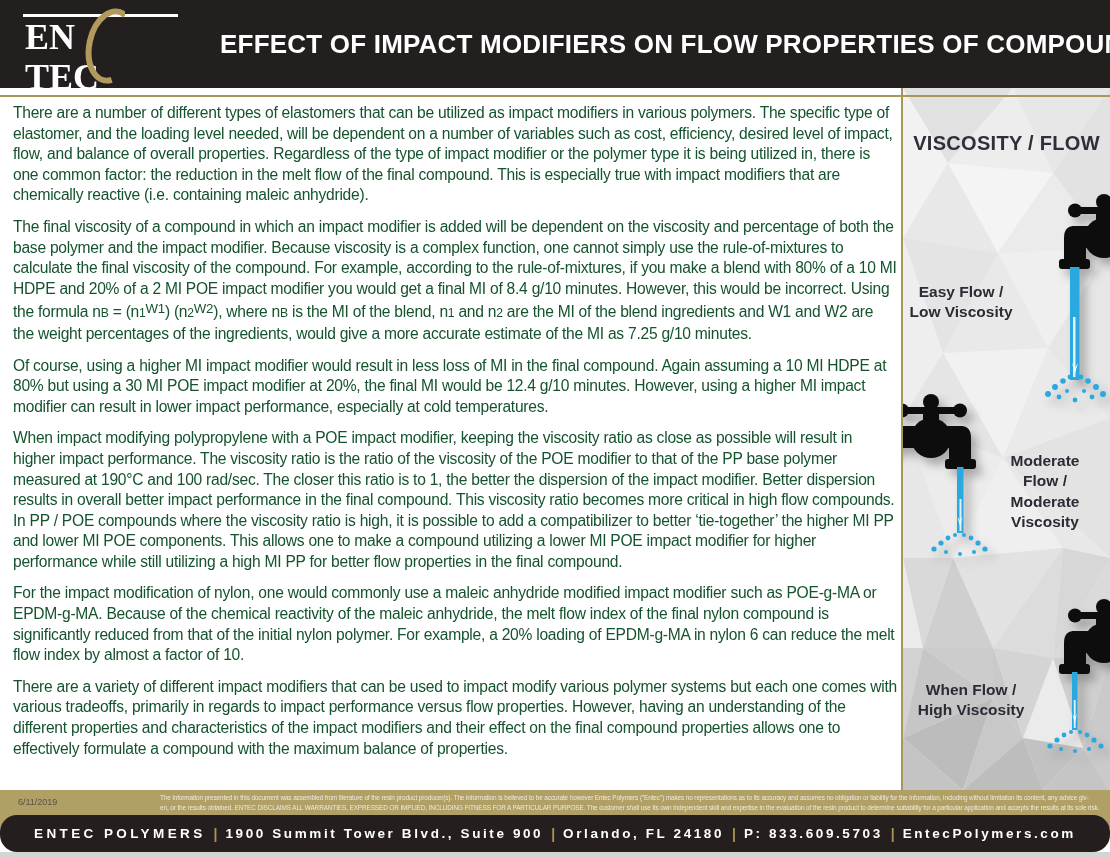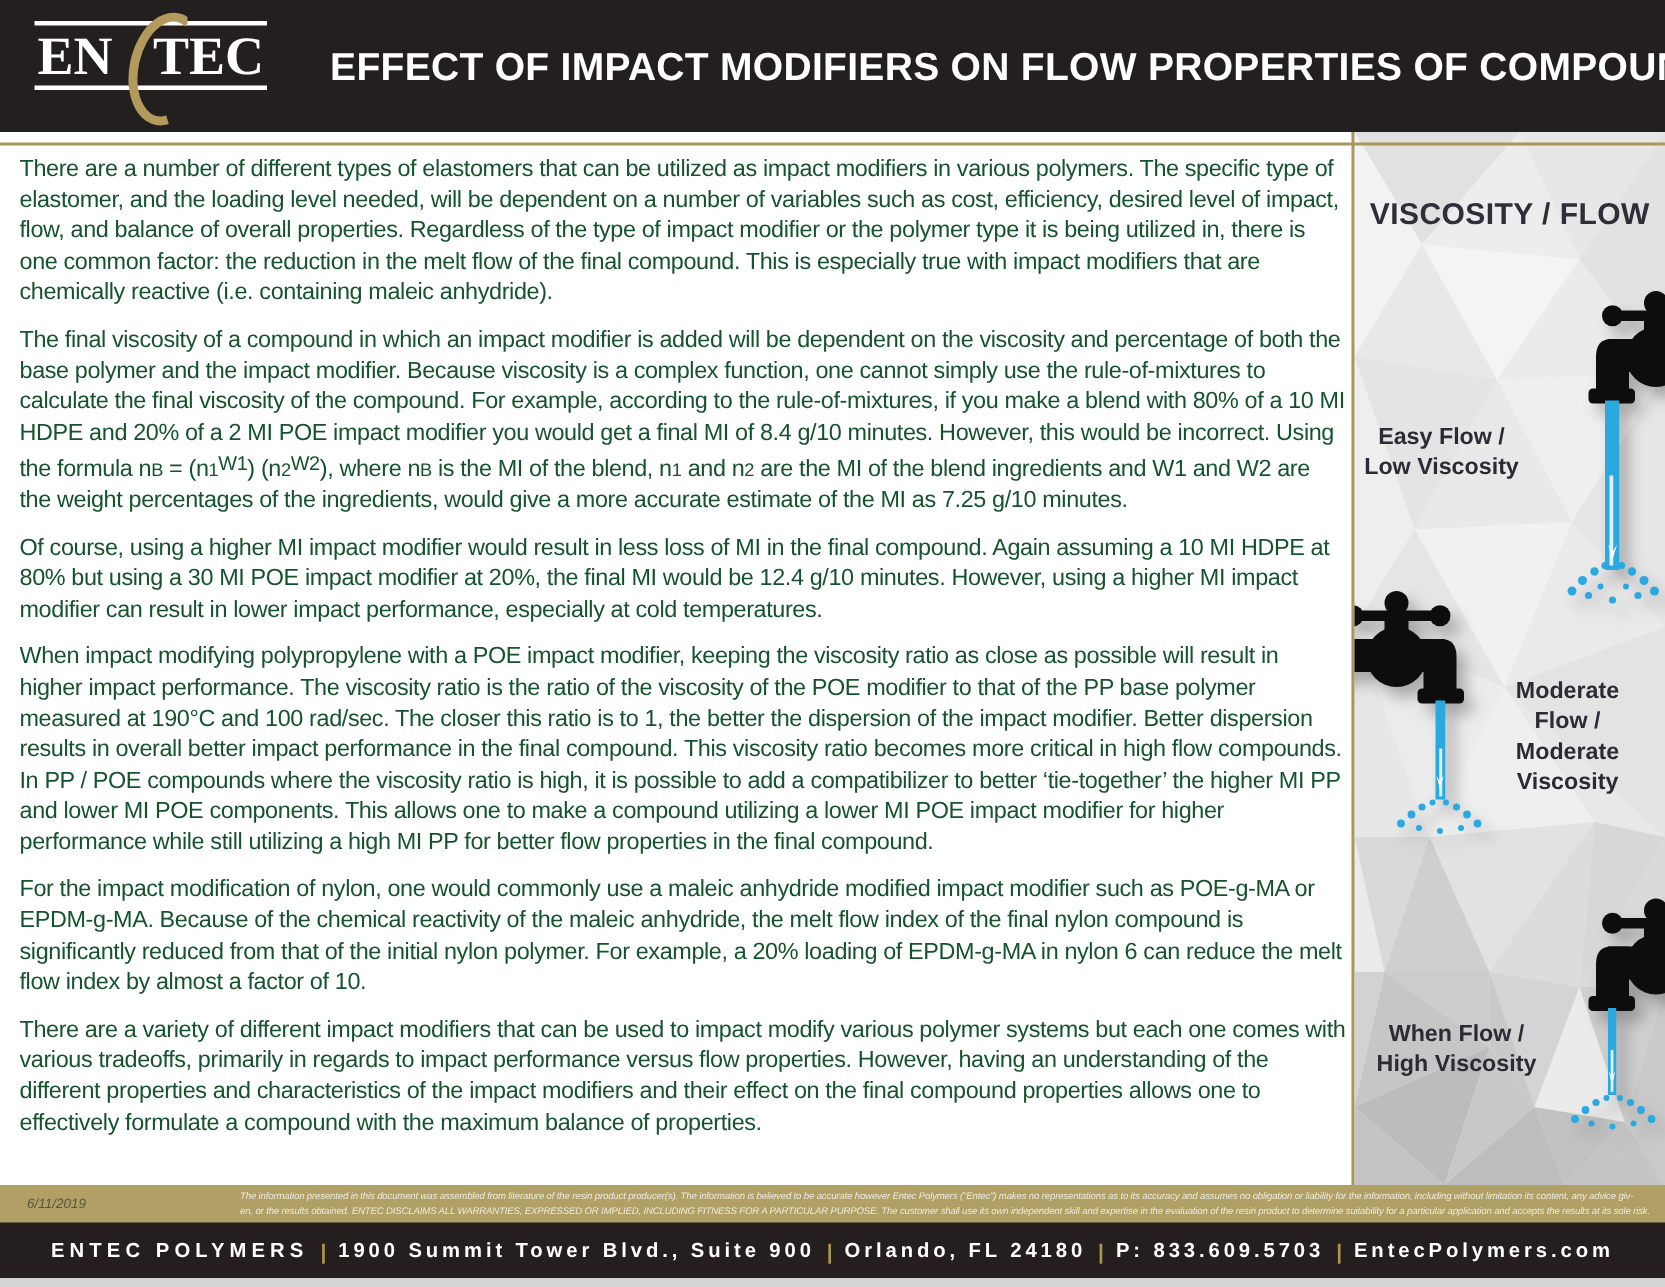--- a/index.html
+++ b/index.html
@@ -8,21 +8,21 @@
     background:#ffffff;
     font-family:"Liberation Sans","DejaVu Sans",sans-serif;
   }
   
   .header{position:absolute;top:0;left:0;width:1110px;height:88px;background:#241f1f;z-index:4;}
   .logo{position:absolute;left:23px;top:14px;width:155px;}
   .logo-rule{height:3px;background:#ffffff;}
   .logo-word{
     font-family:"Liberation Serif","DejaVu Serif",serif;font-weight:bold;
     font-size:36px;line-height:40px;color:#ffffff;
-    display:flex;justify-content:space-between;padding:0 2px;position:relative;z-index:2;
+    display:flex;justify-content:space-between;padding:0 2px;position:relative;z-index:2;flex-direction:column;
   }
   .logo-arc{position:absolute;left:46px;top:-13px;width:56px;height:86px;z-index:3;}
   .header-title{
     position:absolute;left:280px;right:10px;top:0;height:88px;
     display:flex;align-items:center;justify-content:center;
     color:#ffffff;font-weight:bold;font-size:26px;letter-spacing:0.2px;white-space:nowrap;
   }
   
   .gold-rule{position:absolute;top:95px;left:0;width:1110px;height:2px;background:#a9965a;z-index:6;}
   
@@ -48,32 +48,32 @@
   .unit2{left:-15px;top:303px;width:105px;height:172px;}
   .unit3{right:-13px;top:508px;width:105px;height:165px;}
   .flow-label{
     position:absolute;font-weight:bold;font-size:15.5px;color:#2c2b35;
     text-align:center;line-height:1.32;z-index:3;
   }
   .label1{left:2px;top:194px;width:112px;}
   .label2{left:98px;top:363px;width:88px;}
   .label3{left:12px;top:592px;width:112px;}
   
-  .disclaimer{position:absolute;top:790px;left:0;width:1110px;height:38px;background:#b1a066;z-index:5;font-style:italic;}
+  .disclaimer{position:absolute;top:790px;left:0;width:1110px;height:38px;background:#b1a066;z-index:5;}
   .disclaimer-date{position:absolute;left:18px;top:7px;font-size:9px;color:#5a5342;}
   .disclaimer-text{
     position:absolute;left:160px;top:3px;width:945px;
     font-size:6.4px;line-height:9.6px;letter-spacing:-0.1px;color:rgba(255,255,255,0.78);
   }
   .disclaimer-text span{display:block;white-space:nowrap;overflow:hidden;}
   
   .footer{
     position:absolute;top:815px;left:0;width:1110px;height:37px;background:#241f1e;z-index:5;
     display:flex;align-items:center;justify-content:space-between;
-    padding:0 34px;box-sizing:border-box;
+    padding:0 34px;box-sizing:border-box;border-radius:17px;
   }
   .footer-item{color:#ffffff;font-weight:bold;font-size:13.5px;letter-spacing:2.6px;white-space:nowrap;}
   .footer-company{letter-spacing:3.4px;}
   .footer-sep{color:#ab9552;font-weight:bold;font-size:14px;}
   .bottom-strip{position:absolute;top:852px;left:0;width:1110px;height:6px;background:#d4d4d4;z-index:5;}
 </style>
 </head>
 <body>
 
 <div class="header">

